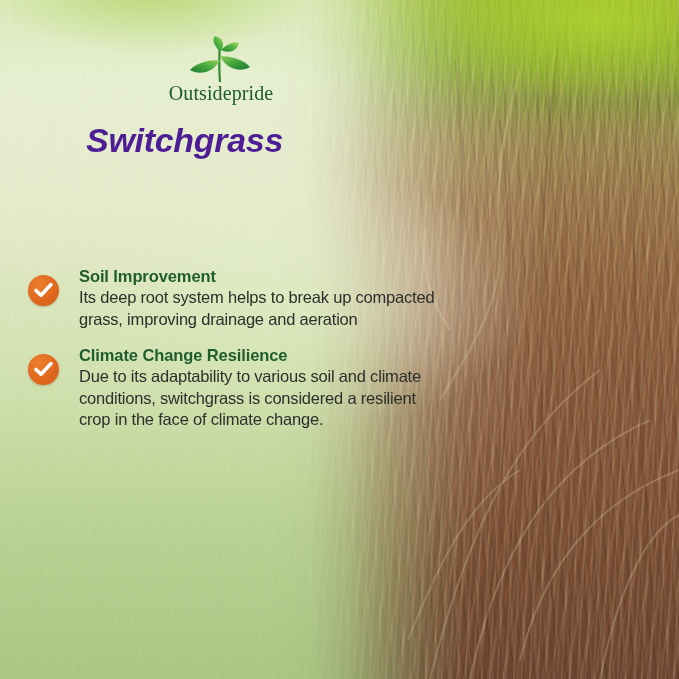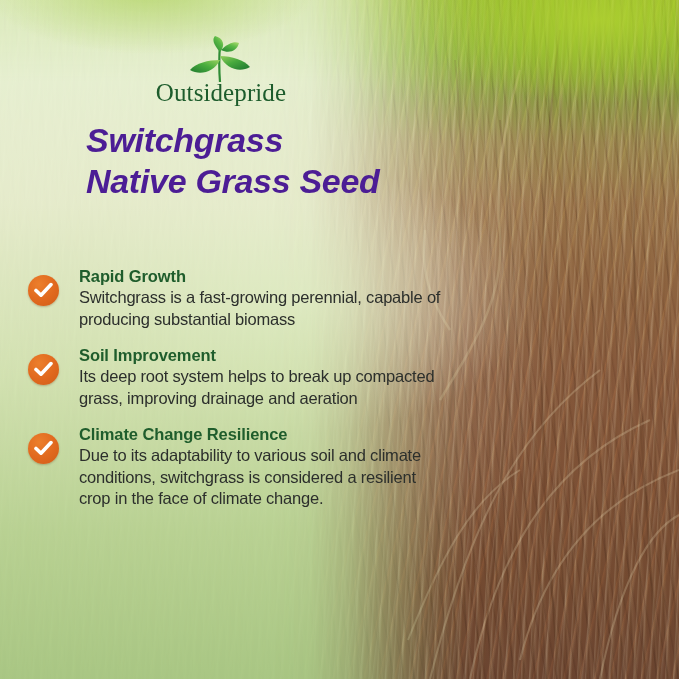--- a/index.html
+++ b/index.html
@@ -168,21 +168,21 @@
     width: 76px;
     height: 46px;
   }
   .logo-word {
     position: absolute;
     left: 0;
     top: 44px;
     width: 190px;
     text-align: center;
     font-family: "Liberation Serif", serif;
-    font-size: 25px;
+    font-size: 20px;
     line-height: 26px;
     color: #1d5c2c;
     letter-spacing: 0.1px;
   }
 
   
   .title {
     position: absolute;
     left: 86px;
     top: 120px;
@@ -308,36 +308,24 @@
           <path d="M38 20 C 50 20, 62 24, 68 31 C 58 37, 44 33, 38 20 Z" fill="url(#lf2)"></path>
           <path d="M38 16 C 31 8, 30 3, 33 0 C 41 2, 44 9, 38 16 Z" fill="url(#lf3)"></path>
           <path d="M39 14 C 46 7, 53 5, 57 7 C 55 15, 47 18, 39 14 Z" fill="url(#lf3)"></path>
         </svg>
       </div>
       <div class="logo-word">Outsidepride</div>
     </div>
 
     <div class="title">
       <span class="line">Switchgrass</span>
-      <span class="line">Native Grass Seed</span>
     </div>
 
     <div class="features">
 
-      <div class="feature">
-        <div class="check-badge">
-          <svg viewBox="0 0 19 17">
-              <path d="M2 8.5 L7 13.2 L17 2.6" fill="none" stroke="#ffffff" stroke-width="3.6" stroke-linecap="round" stroke-linejoin="round"></path>
-            </svg>
-        </div>
-        <div class="feature-text">
-          <div class="feature-title">Rapid Growth</div>
-          <div class="feature-body">Switchgrass is a fast-growing perennial, capable of producing substantial biomass</div>
-        </div>
-      </div>
 
       <div class="feature">
         <div class="check-badge">
           <svg viewBox="0 0 19 17">
               <path d="M2 8.5 L7 13.2 L17 2.6" fill="none" stroke="#ffffff" stroke-width="3.6" stroke-linecap="round" stroke-linejoin="round"></path>
             </svg>
         </div>
         <div class="feature-text">
           <div class="feature-title">Soil Improvement</div>
           <div class="feature-body">Its deep root system helps to break up compacted grass, improving drainage and aeration</div>

